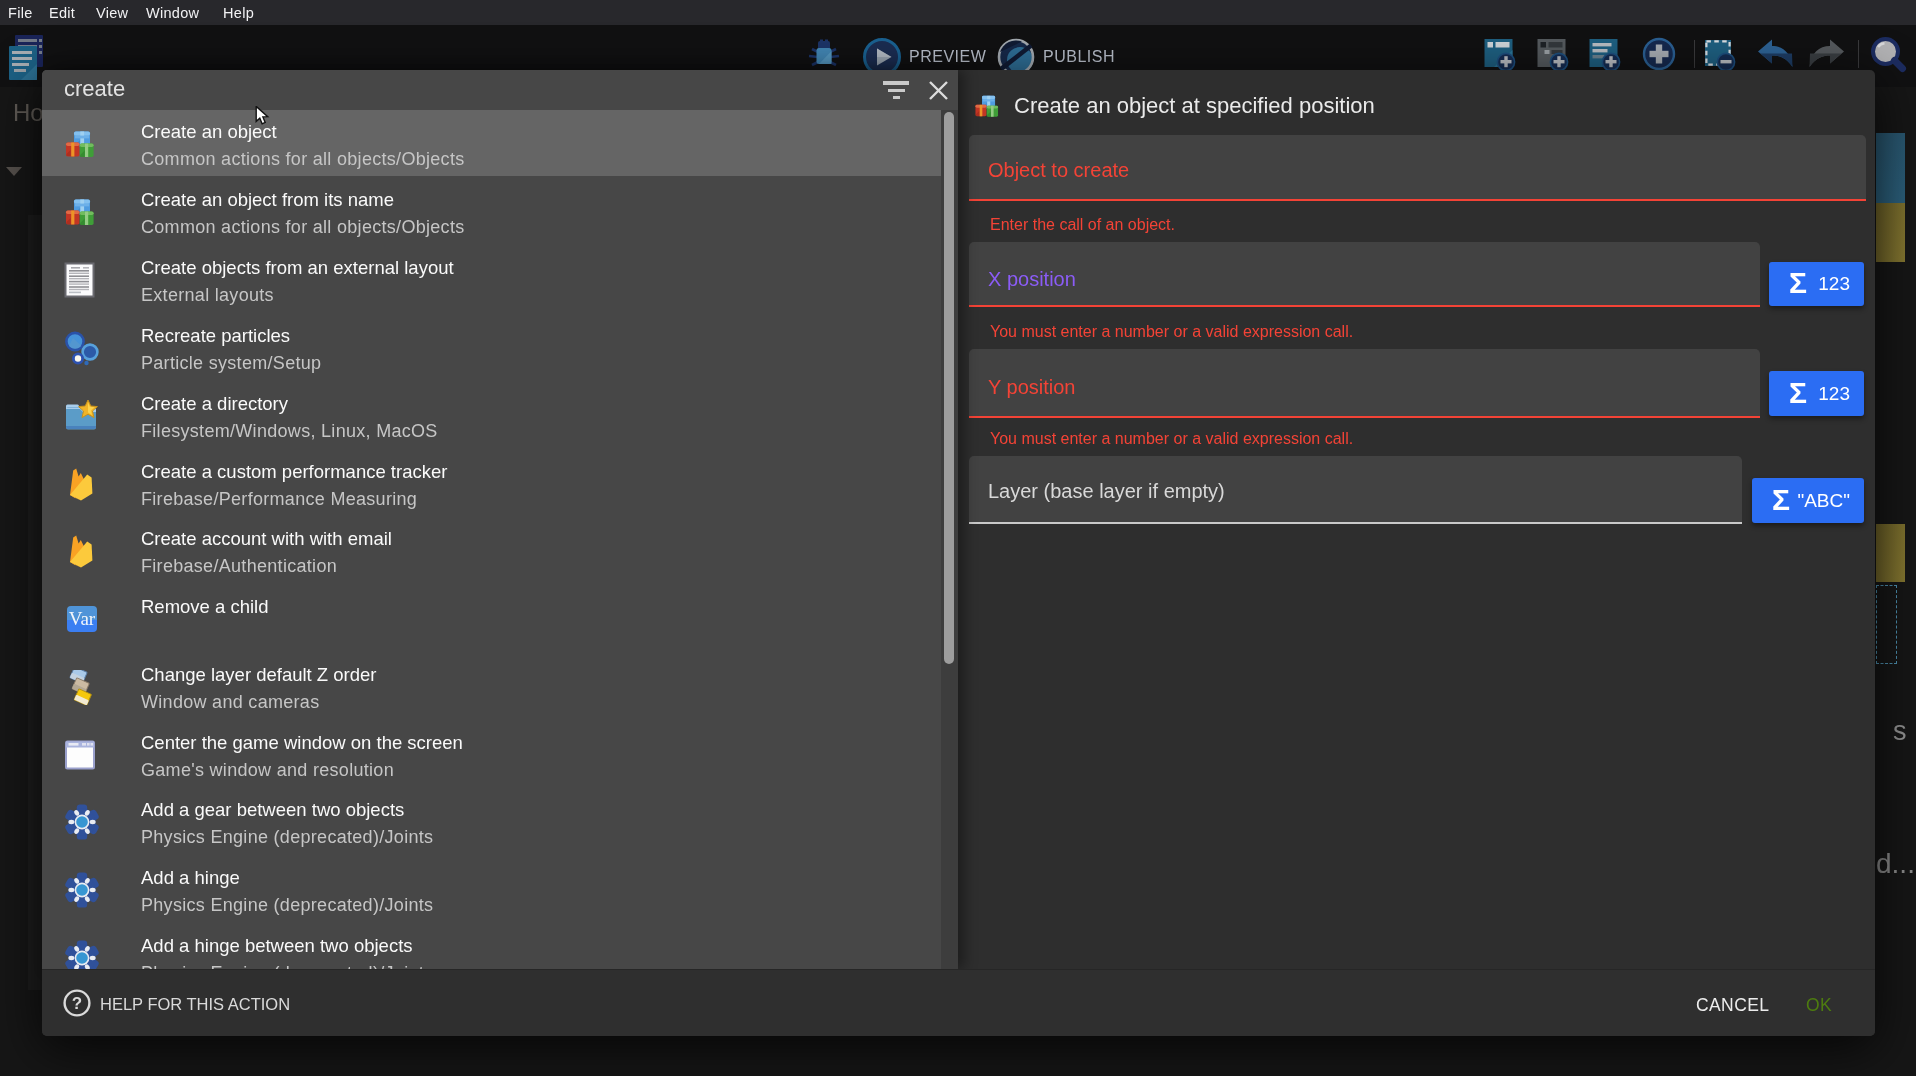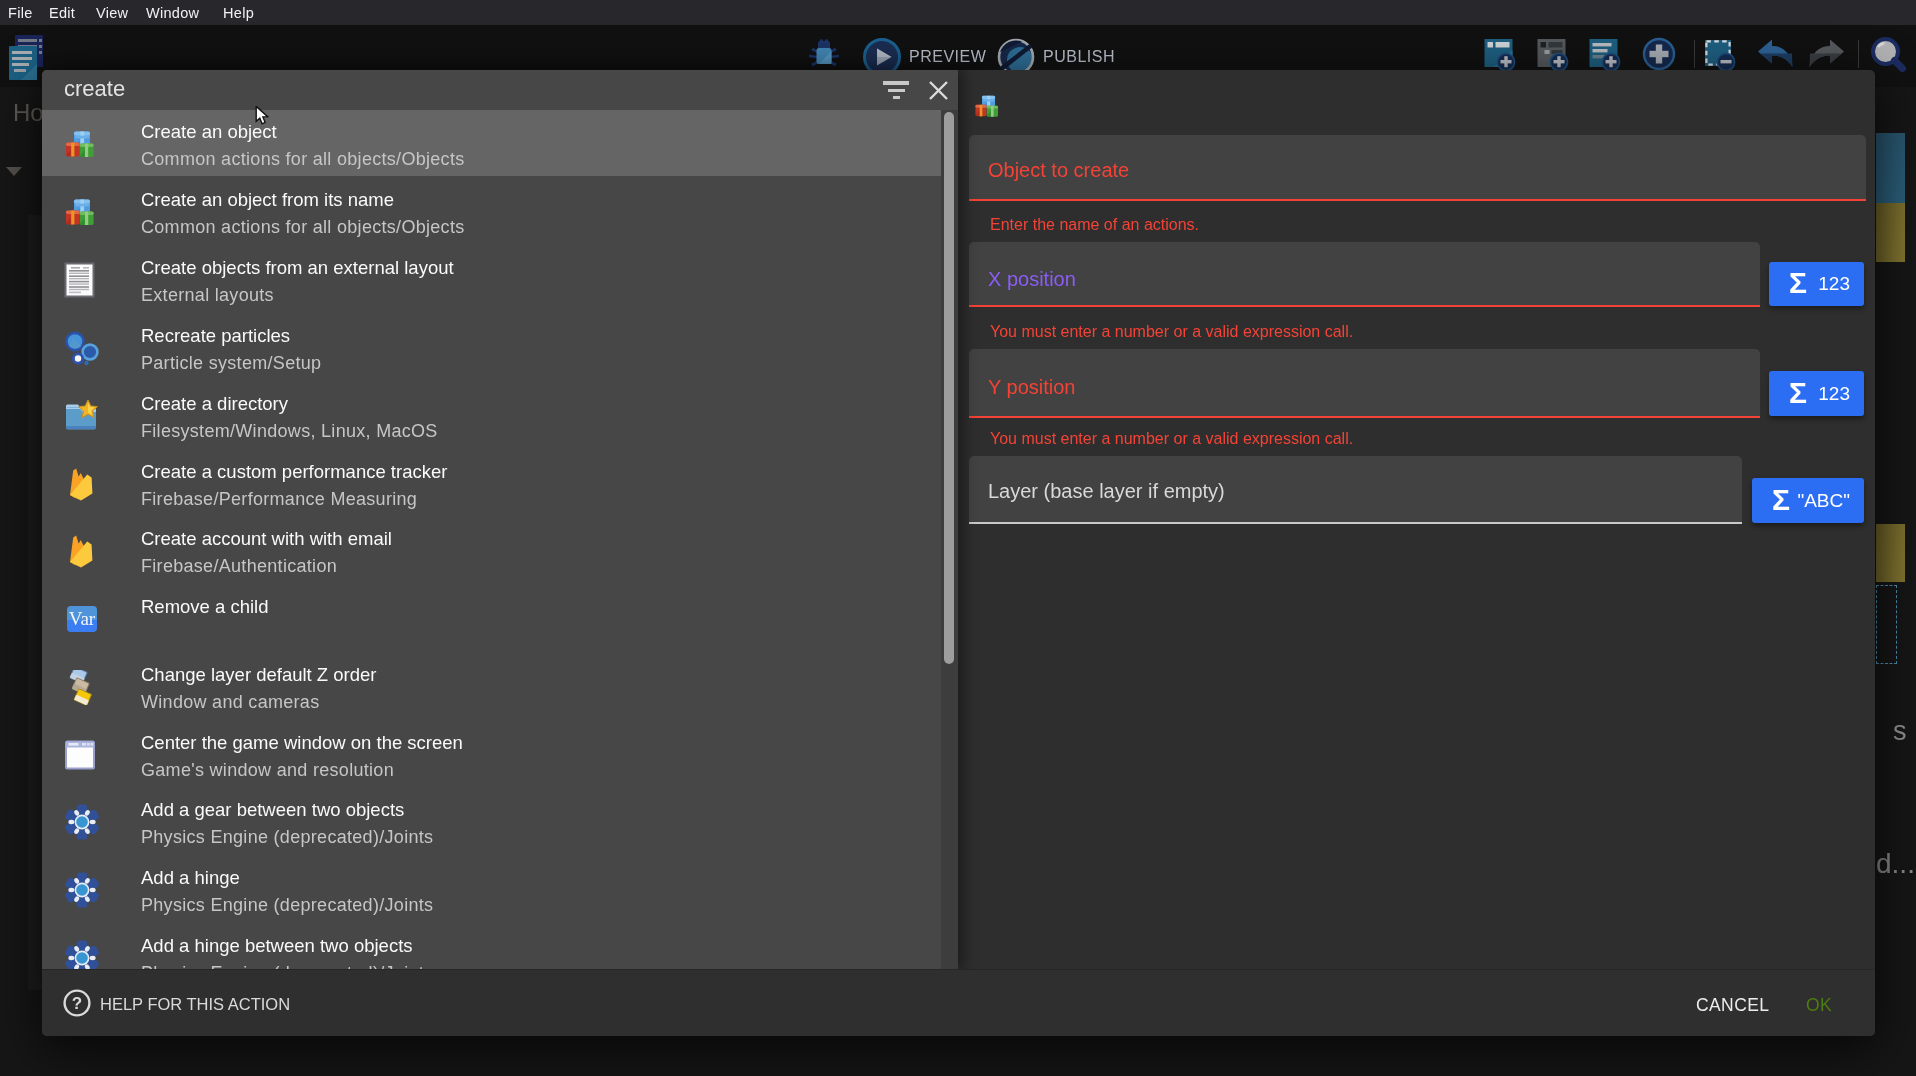--- a/index.html
+++ b/index.html
@@ -158,24 +158,25 @@
 <rect x="8.2" y="14.5" width="3.2" height="14" fill="#ec9426"></rect>
 <path d="M3.5 26 l4 -4 v6 h-4 z" fill="#9e2a1c" opacity="0.6"></path>
 </g>
 <g>
 <rect x="16.8" y="15.5" width="13.8" height="13.5" rx="1.8" fill="#3f9e38"></rect>
 <rect x="16.8" y="15.5" width="13.8" height="3.4" rx="1.8" fill="#72bc5e"></rect>
 <rect x="22" y="15.5" width="3.2" height="13.5" fill="#94cb84"></rect>
 <path d="M17.2 27 l4.5 -4.5 v6.5 h-4.5 z" fill="#2e7d29" opacity="0.55"></path>
 </g>
 </svg></div>
+<div class="abs" style="left:1014px;top:93px;font-size:22px;color:#eaeaea;white-space:nowrap;">Create an object at specified position</div>
 
 <div class="abs" style="left:969px;top:135px;width:897px;height:66px;background:#424242;border-radius:5px 5px 0 0;border-bottom:2px solid #f44336;"></div>
 <div class="abs" style="left:988px;top:159px;font-size:20px;color:#f44336;">Object to create</div>
-<div class="abs" style="left:990px;top:216px;font-size:16px;color:#f44336;">Enter the name of an actions.</div>
+<div class="abs" style="left:990px;top:216px;font-size:16px;color:#f44336;">Enter the call of an object.</div>
 
 <div class="abs" style="left:969px;top:242px;width:791px;height:65px;background:#424242;border-radius:5px 5px 0 0;border-bottom:2px solid #f44336;"></div>
 <div class="abs" style="left:988px;top:268px;font-size:20px;color:#8b5cf6;">X position</div>
 <div style="position:absolute;left:1769px;top:262px;width:95px;height:44px;background:#2b6df3;border-radius:3px;box-shadow:0 3px 5px rgba(0,0,0,0.4);">
 <span style="position:absolute;left:20px;top:50%;transform:translateY(-52%);font-size:30px;font-weight:bold;color:#fff;">Σ</span>
 <span style="position:absolute;right:14px;top:50%;transform:translateY(-50%);font-size:19px;color:#fff;">123</span>
     </div>
 <div class="abs" style="left:990px;top:323px;font-size:16px;color:#f44336;">You must enter a number or a valid expression call.</div>
 
 <div class="abs" style="left:969px;top:349px;width:791px;height:69px;background:#424242;border-radius:5px 5px 0 0;border-bottom:2px solid #f44336;"></div>

